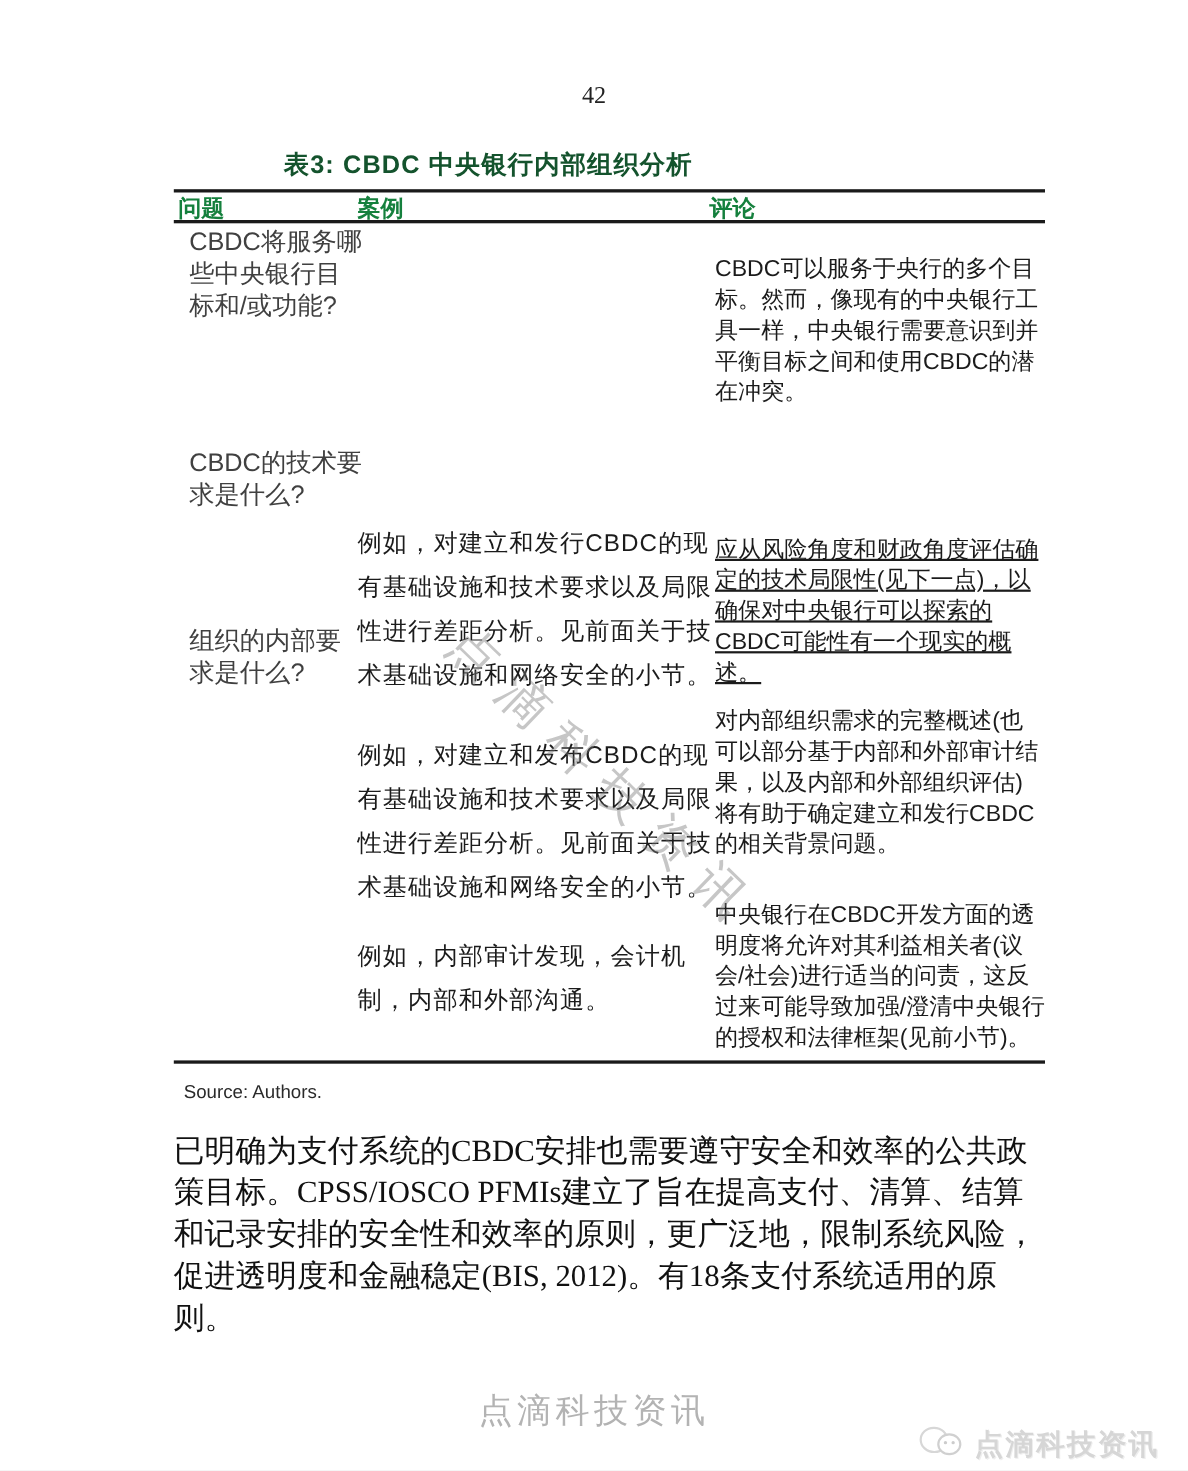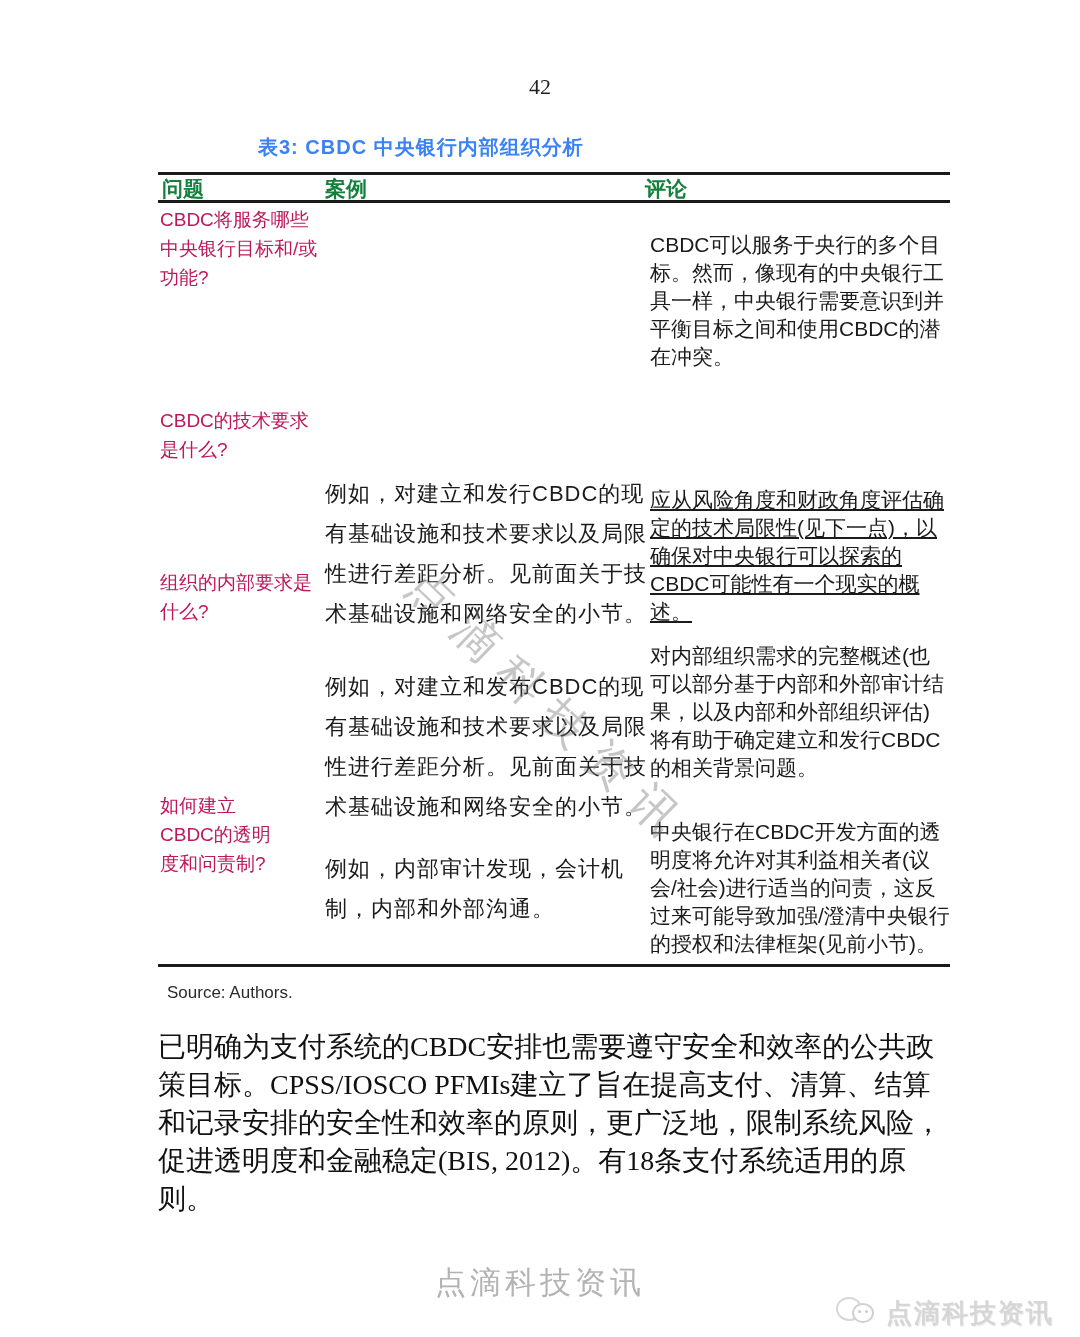--- a/index.html
+++ b/index.html
@@ -18,24 +18,24 @@
     top: 30px; left: 0; width: 1080px;
     text-align: center;
     font-family: "Liberation Serif", "DejaVu Serif", serif;
     font-size: 22px;
     color: #222;
     margin-top: 44px;
   }
   .table-title {
     position: absolute;
     left: 258px; top: 134px;
-    font-size: 20px;
+    font-size: 23px;
     font-weight: bold;
     letter-spacing: 1px;
-    color: #3b82f6;
+    color: #14532d;
   }
   .rule {
     position: absolute;
     left: 158px; width: 792px; height: 3px;
     background: #1a1a1a;
   }
   .rule-top { top: 172px; }
   .rule-header { top: 200px; height: 3px; }
   .rule-bottom { top: 964px; }
   .th {
@@ -44,24 +44,24 @@
     font-size: 21px;
     font-weight: bold;
     color: #15803d;
   }
   .th-question { left: 162px; }
   .th-case { left: 325px; }
   .th-comment { left: 645px; }
 
   .qcell {
     position: absolute;
-    left: 160px; width: 158px;
-    font-size: 19px;
+    left: 172px; width: 158px;
+    font-size: 23px;
     line-height: 29px;
-    color: #be185d;
+    color: #404040;
   }
   .q0 { top: 205px; }
   .q1 { top: 406px; }
   .q2 { top: 568px; }
   .q3 { top: 791px; width: 122px; }
 
   .casecell {
     position: absolute;
     left: 325px; width: 328px;
     font-size: 22px;
@@ -177,21 +177,20 @@
 
   <div class="th th-question">问题</div>
   <div class="th th-case">案例</div>
   <div class="th th-comment">评论</div>
 
   <div class="rule rule-header"></div>
 
   <div class="qcell q0">CBDC将服务哪些中央银行目标和/或功能?</div>
   <div class="qcell q1">CBDC的技术要求是什么?</div>
   <div class="qcell q2">组织的内部要求是什么?</div>
-  <div class="qcell q3">如何建立CBDC的透明度和问责制?</div>
 
   <div class="casecell case1">例如，对建立和发行CBDC的现有基础设施和技术要求以及局限性进行差距分析。见前面关于技术基础设施和网络安全的小节。</div>
   <div class="casecell case2">例如，对建立和发布CBDC的现有基础设施和技术要求以及局限性进行差距分析。见前面关于技术基础设施和网络安全的小节。</div>
   <div class="casecell case3">例如，内部审计发现，会计机制，内部和外部沟通。</div>
 
   <div class="cmtcell cmt0">CBDC可以服务于央行的多个目标。然而，像现有的中央银行工具一样，中央银行需要意识到并平衡目标之间和使用CBDC的潜在冲突。</div>
   <div class="cmtcell cmt1">应从风险角度和财政角度评估确定的技术局限性(见下一点)，以确保对中央银行可以探索的CBDC可能性有一个现实的概述。</div>
   <div class="cmtcell cmt2">对内部组织需求的完整概述(也可以部分基于内部和外部审计结果，以及内部和外部组织评估)将有助于确定建立和发行CBDC的相关背景问题。</div>
   <div class="cmtcell cmt3">中央银行在CBDC开发方面的透明度将允许对其利益相关者(议会/社会)进行适当的问责，这反过来可能导致加强/澄清中央银行的授权和法律框架(见前小节)。</div>
 

